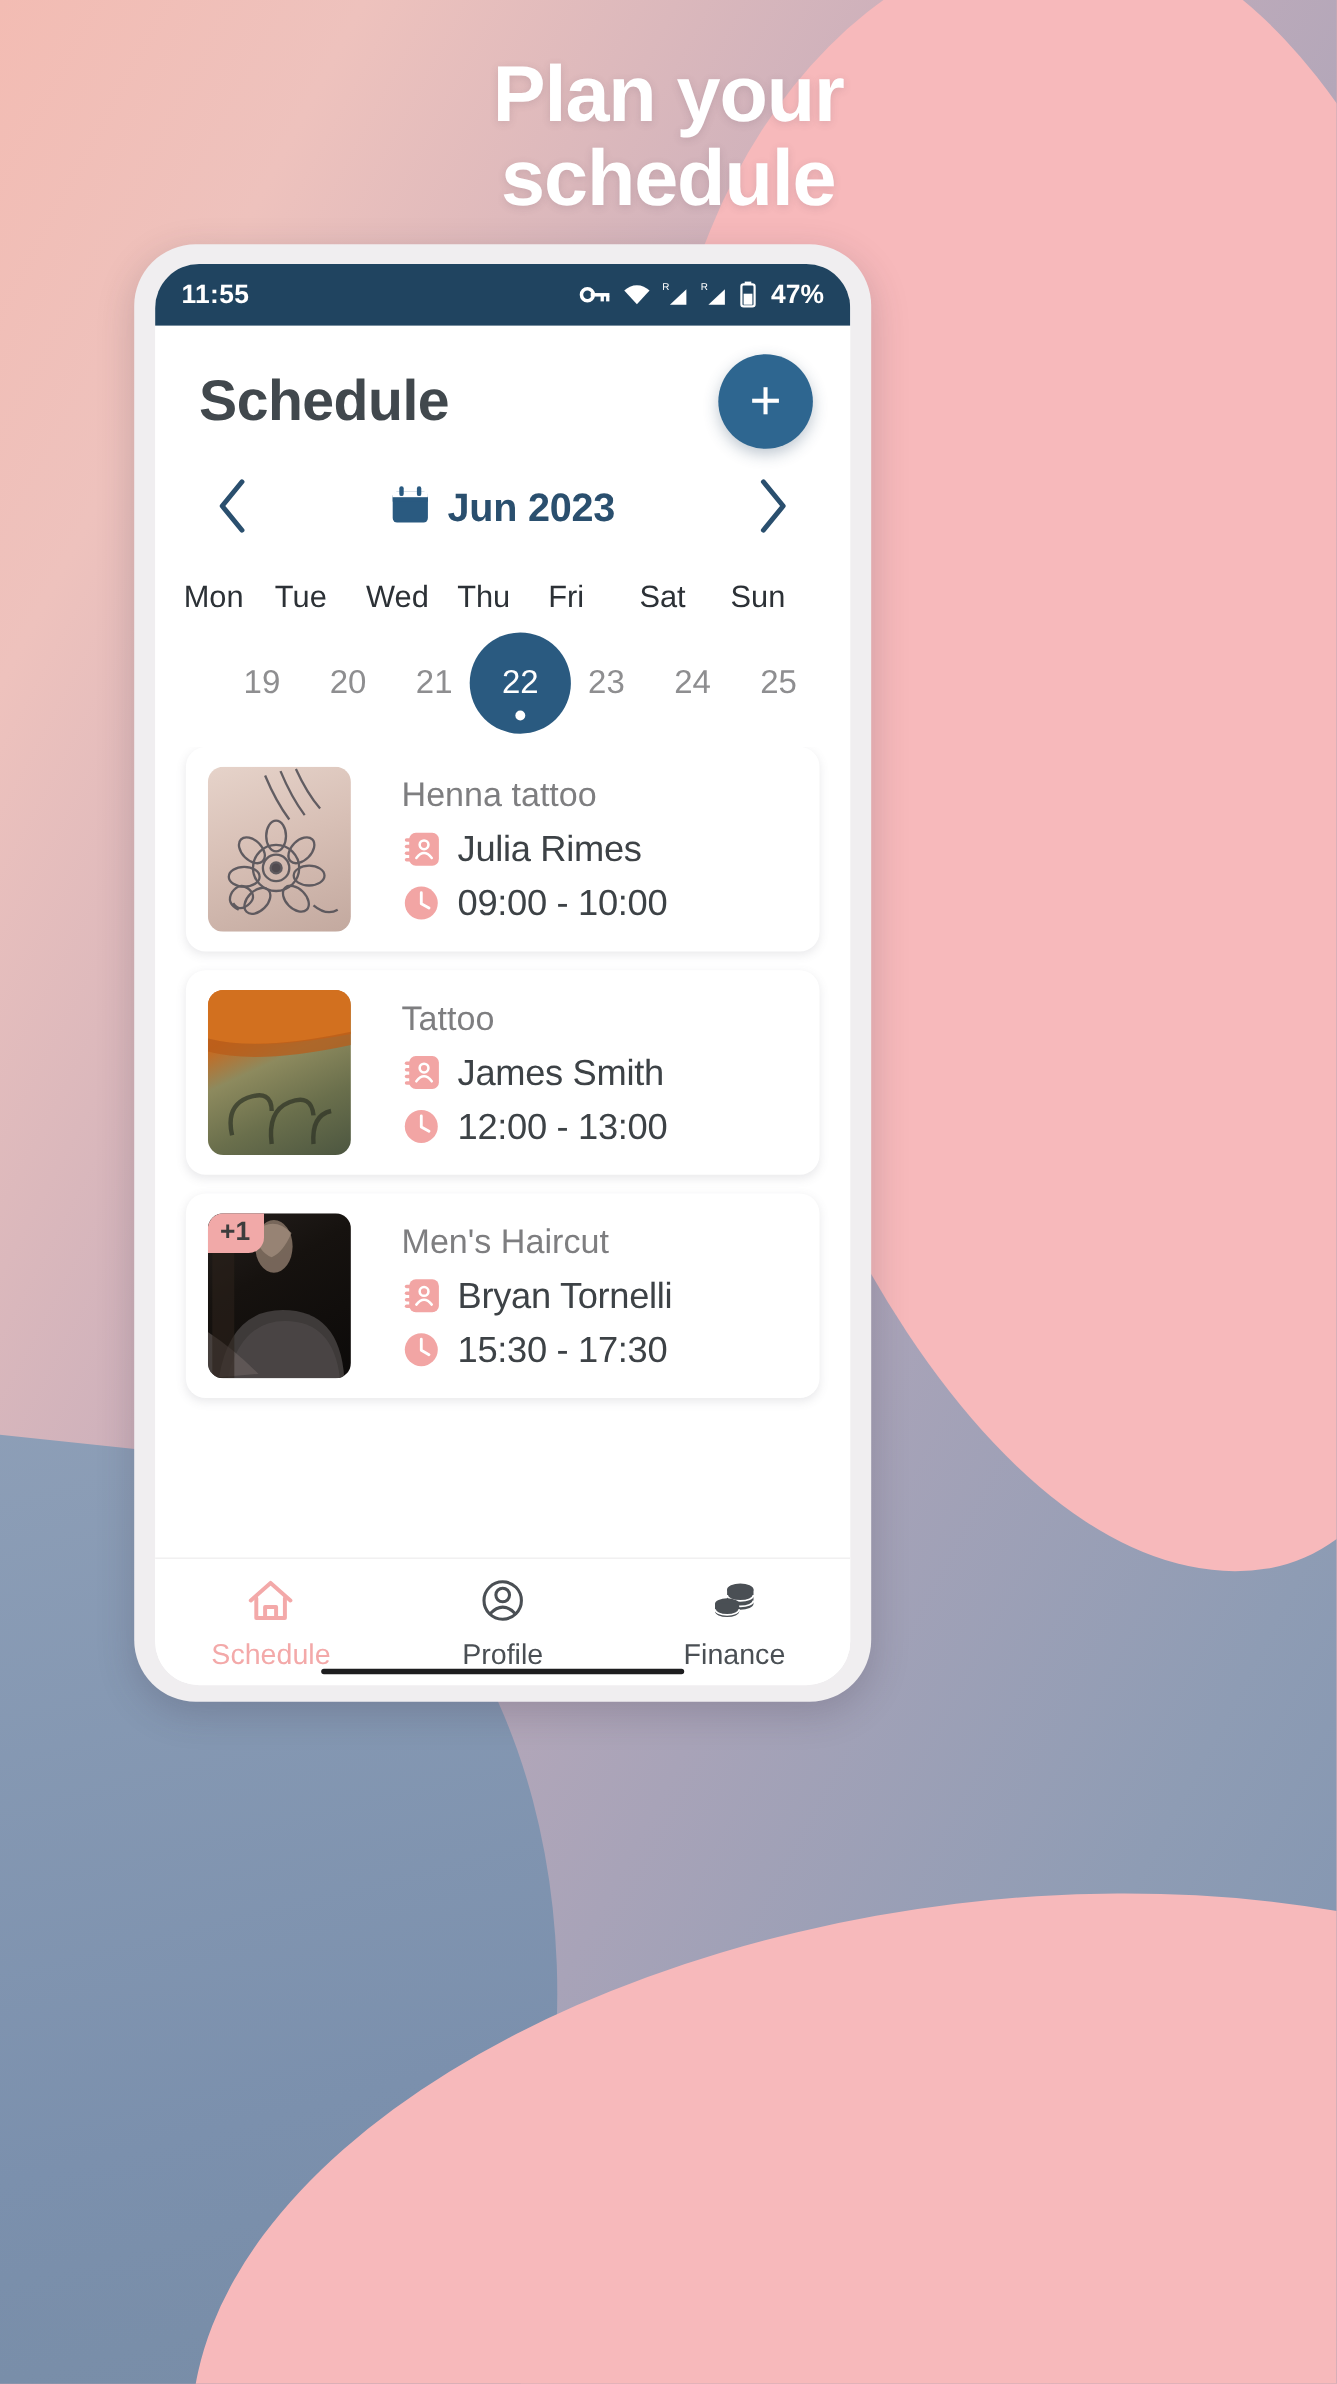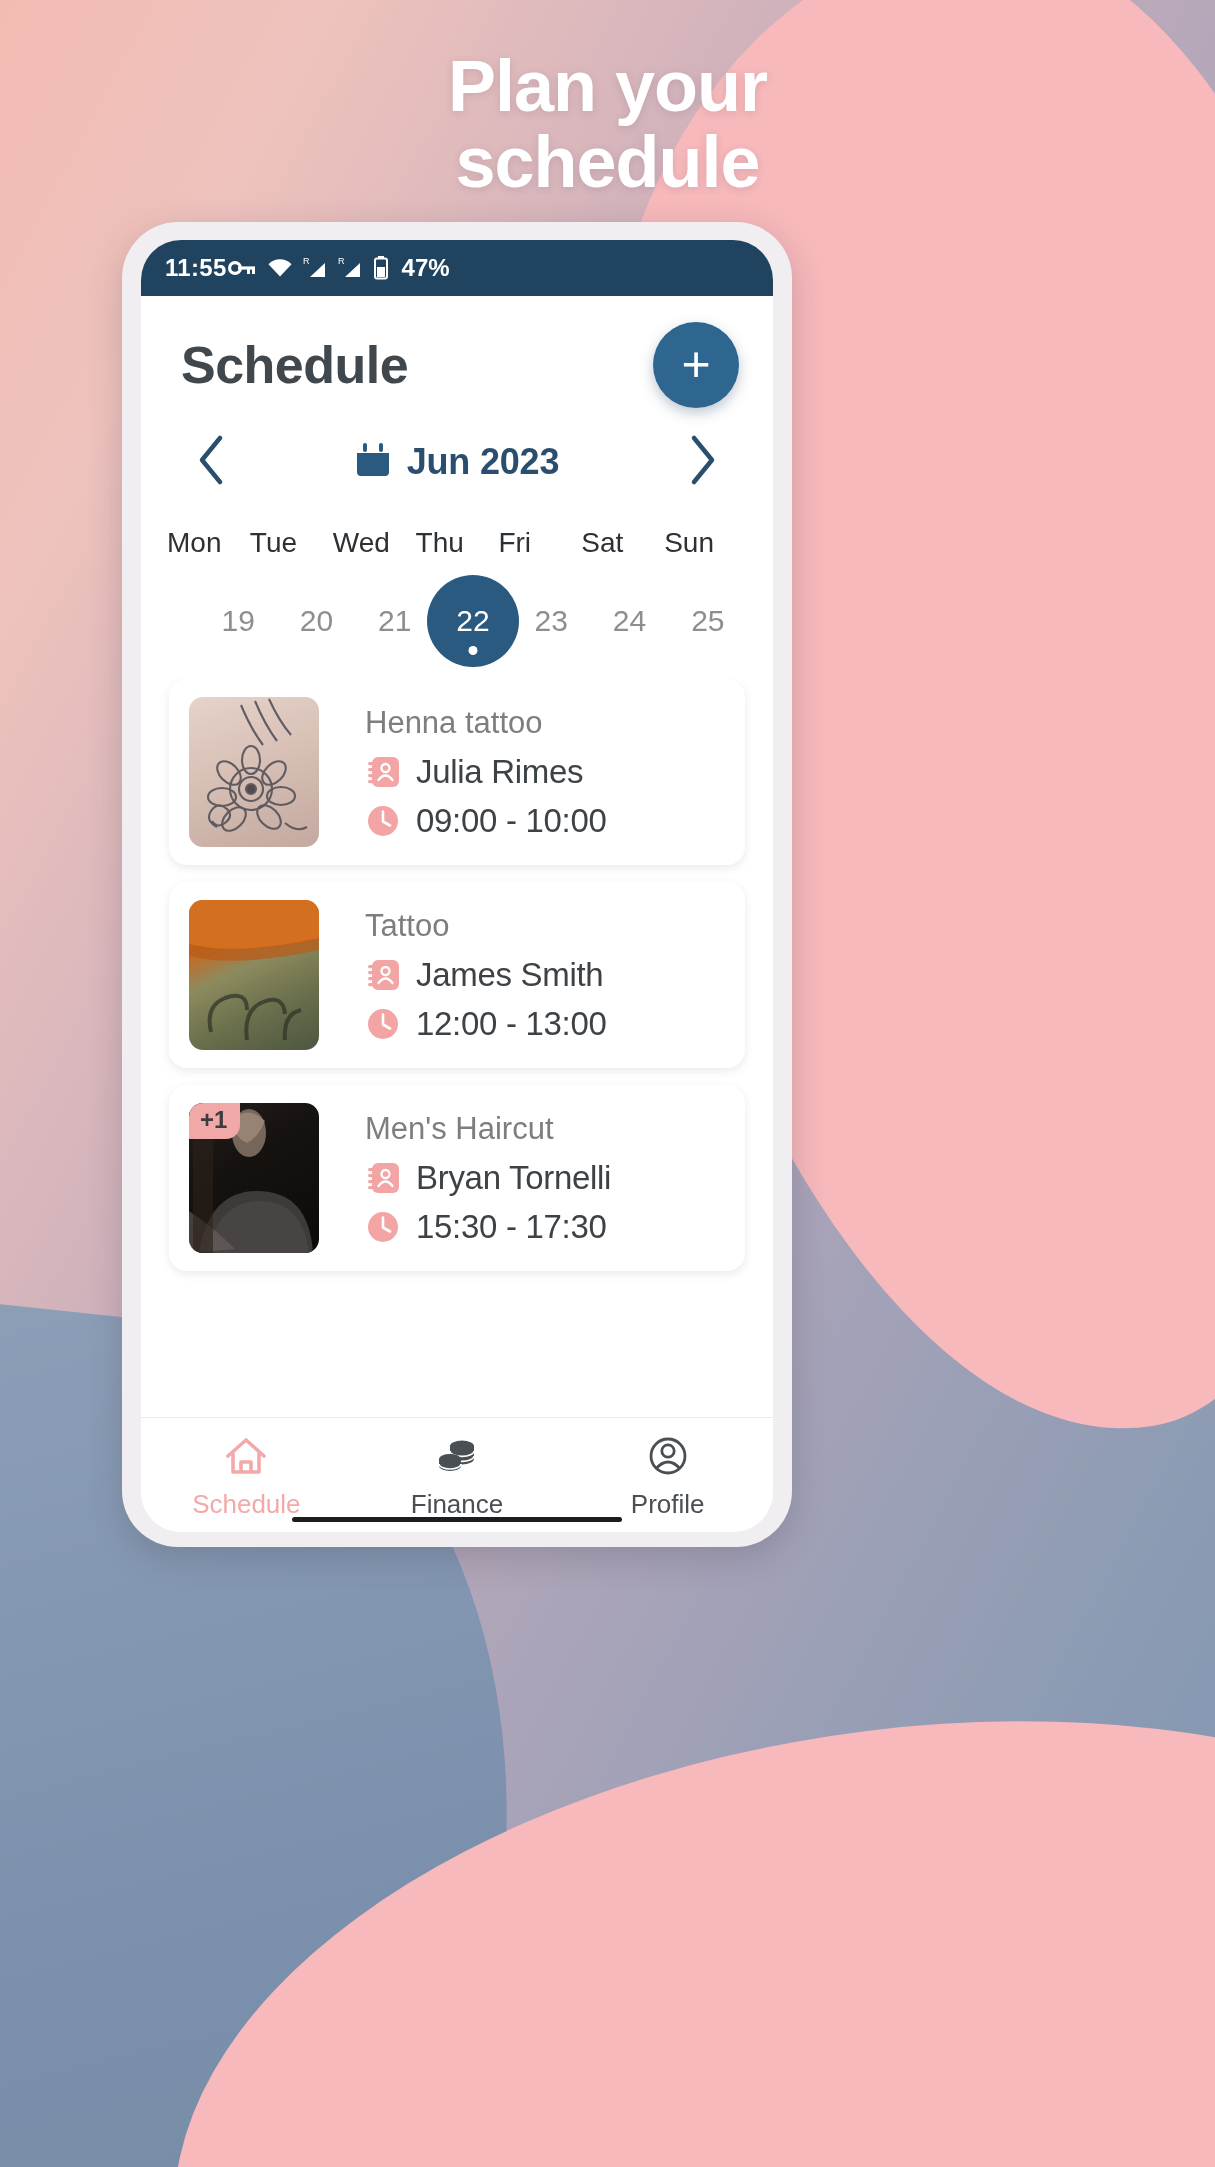--- a/index.html
+++ b/index.html
@@ -44,21 +44,21 @@
     box-shadow:0 10px 34px rgba(60,50,70,.22);
     padding:18px 19px 15px 19px;box-sizing:border-box;
   }
   #screen{
     width:100%;height:100%;background:#ffffff;border-radius:40px;overflow:hidden;
     display:flex;flex-direction:column;position:relative;
   }
   
   #statusbar{
     height:56px;background:#204460;color:#fff;display:flex;align-items:center;
-    padding:0 24px;box-sizing:border-box;flex:0 0 auto;
+    justify-content:space-between;padding:0 24px;box-sizing:border-box;flex:0 0 auto;
   }
   #statusbar .clock{font-size:24px;font-weight:700;letter-spacing:.3px;}
   #statusbar .icons{display:flex;align-items:center;gap:9px;}
   #statusbar .icons svg{display:block;}
   #statusbar .batt-pct{font-size:24px;font-weight:700;margin-left:4px;}
   
   #apphead{
     display:flex;align-items:center;justify-content:space-between;
     padding:26px 34px 4px 40px;flex:0 0 auto;
   }
@@ -409,34 +409,34 @@
         <div class="tab active">
           <span><svg width="46" height="44" viewBox="0 0 46 44">
               <path d="M5 22 L23 6 L41 22" fill="none" stroke="#f3a9a9" stroke-width="3.6" stroke-linecap="round" stroke-linejoin="round"></path>
               <path d="M10 20 L10 38 L36 38 L36 20" fill="none" stroke="#f3a9a9" stroke-width="3.6" stroke-linecap="round" stroke-linejoin="round"></path>
               <path d="M18 38 L18 28 L28 28 L28 38" fill="none" stroke="#f3a9a9" stroke-width="3.6" stroke-linejoin="round"></path>
             </svg></span>
           <span class="tablabel">Schedule</span>
         </div>
         <div class="tab">
           <span><svg width="46" height="44" viewBox="0 0 46 44">
+              <circle cx="23" cy="22" r="17" fill="none" stroke="#4a4f54" stroke-width="2.8"></circle>
+              <circle cx="23" cy="17" r="6.2" fill="none" stroke="#4a4f54" stroke-width="2.8"></circle>
+              <path d="M11.5 34 q11.5 -12 23 0" fill="none" stroke="#4a4f54" stroke-width="2.8" stroke-linecap="round"></path>
+            </svg></span>
+          <span class="tablabel">Profile</span>
+        </div>
+        <div class="tab">
+          <span><svg width="46" height="44" viewBox="0 0 46 44">
               <ellipse cx="28" cy="12" rx="12" ry="5.4" fill="#4a4f54"></ellipse>
               <path d="M16 12 v13 a12 5.4 0 0 0 24 0 v-13" fill="#4a4f54"></path>
               <path d="M16 17 a12 5.4 0 0 0 24 0 M16 22 a12 5.4 0 0 0 24 0" fill="none" stroke="#fff" stroke-width="1.6"></path>
               <ellipse cx="16" cy="25" rx="11" ry="5" fill="#4a4f54"></ellipse>
               <path d="M5 25 v7 a11 5 0 0 0 22 0 v-7" fill="#4a4f54"></path>
               <path d="M5 30 a11 5 0 0 0 22 0" fill="none" stroke="#fff" stroke-width="1.6"></path>
             </svg></span>
           <span class="tablabel">Finance</span>
         </div>
-        <div class="tab">
-          <span><svg width="46" height="44" viewBox="0 0 46 44">
-              <circle cx="23" cy="22" r="17" fill="none" stroke="#4a4f54" stroke-width="2.8"></circle>
-              <circle cx="23" cy="17" r="6.2" fill="none" stroke="#4a4f54" stroke-width="2.8"></circle>
-              <path d="M11.5 34 q11.5 -12 23 0" fill="none" stroke="#4a4f54" stroke-width="2.8" stroke-linecap="round"></path>
-            </svg></span>
-          <span class="tablabel">Profile</span>
-        </div>
       </div>
   <div id="homebar"></div>
 
  </div>
 </div>
 
 </body></html>

